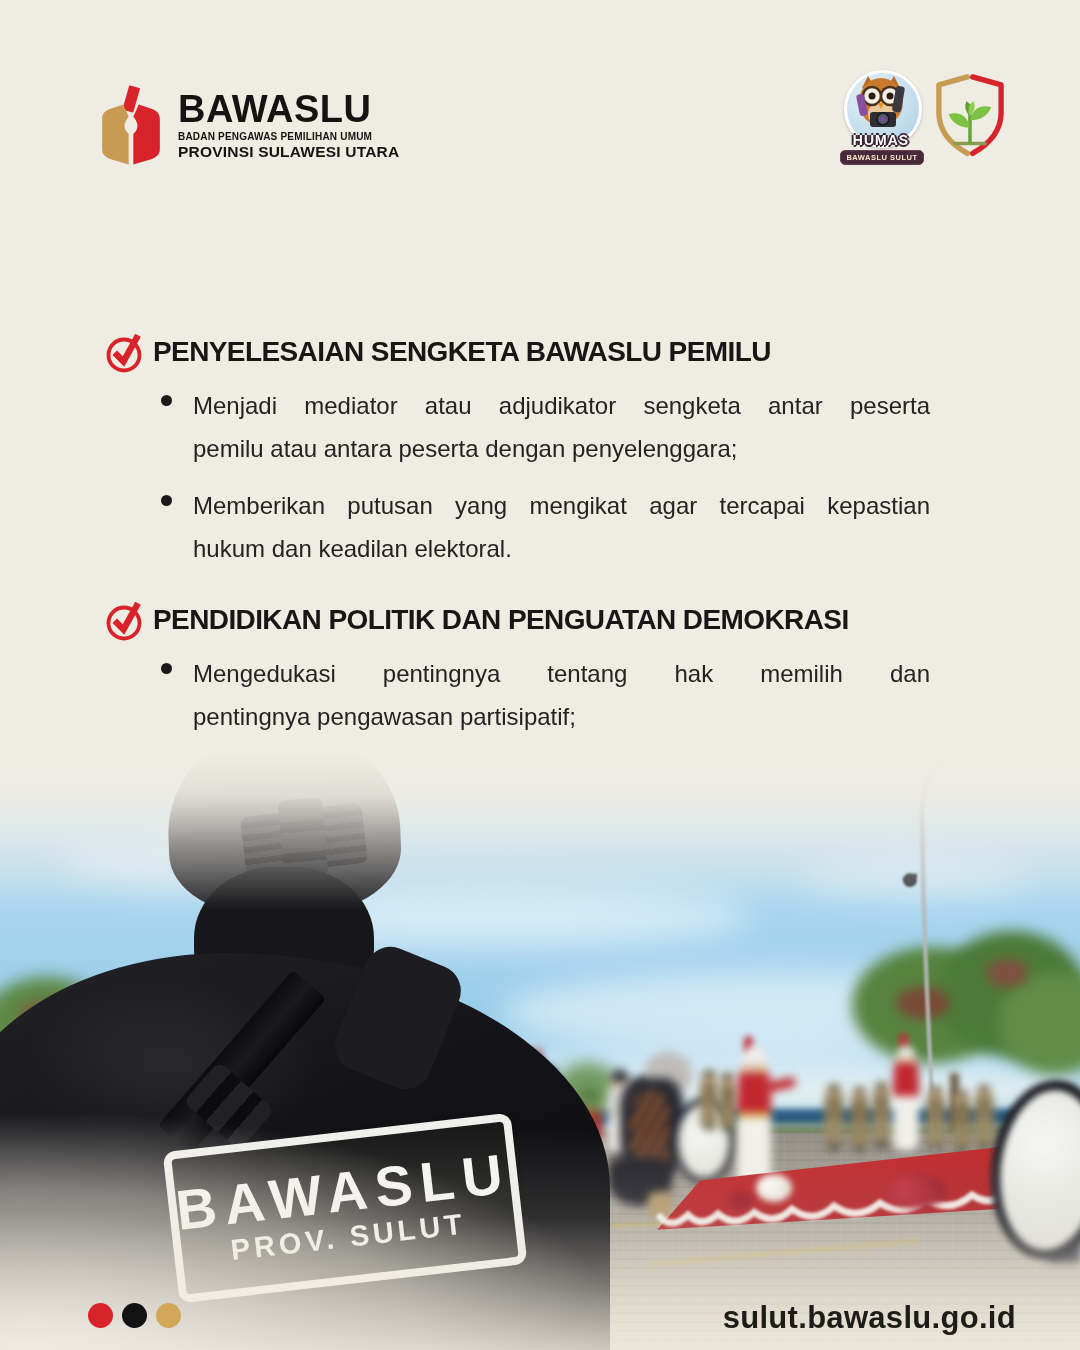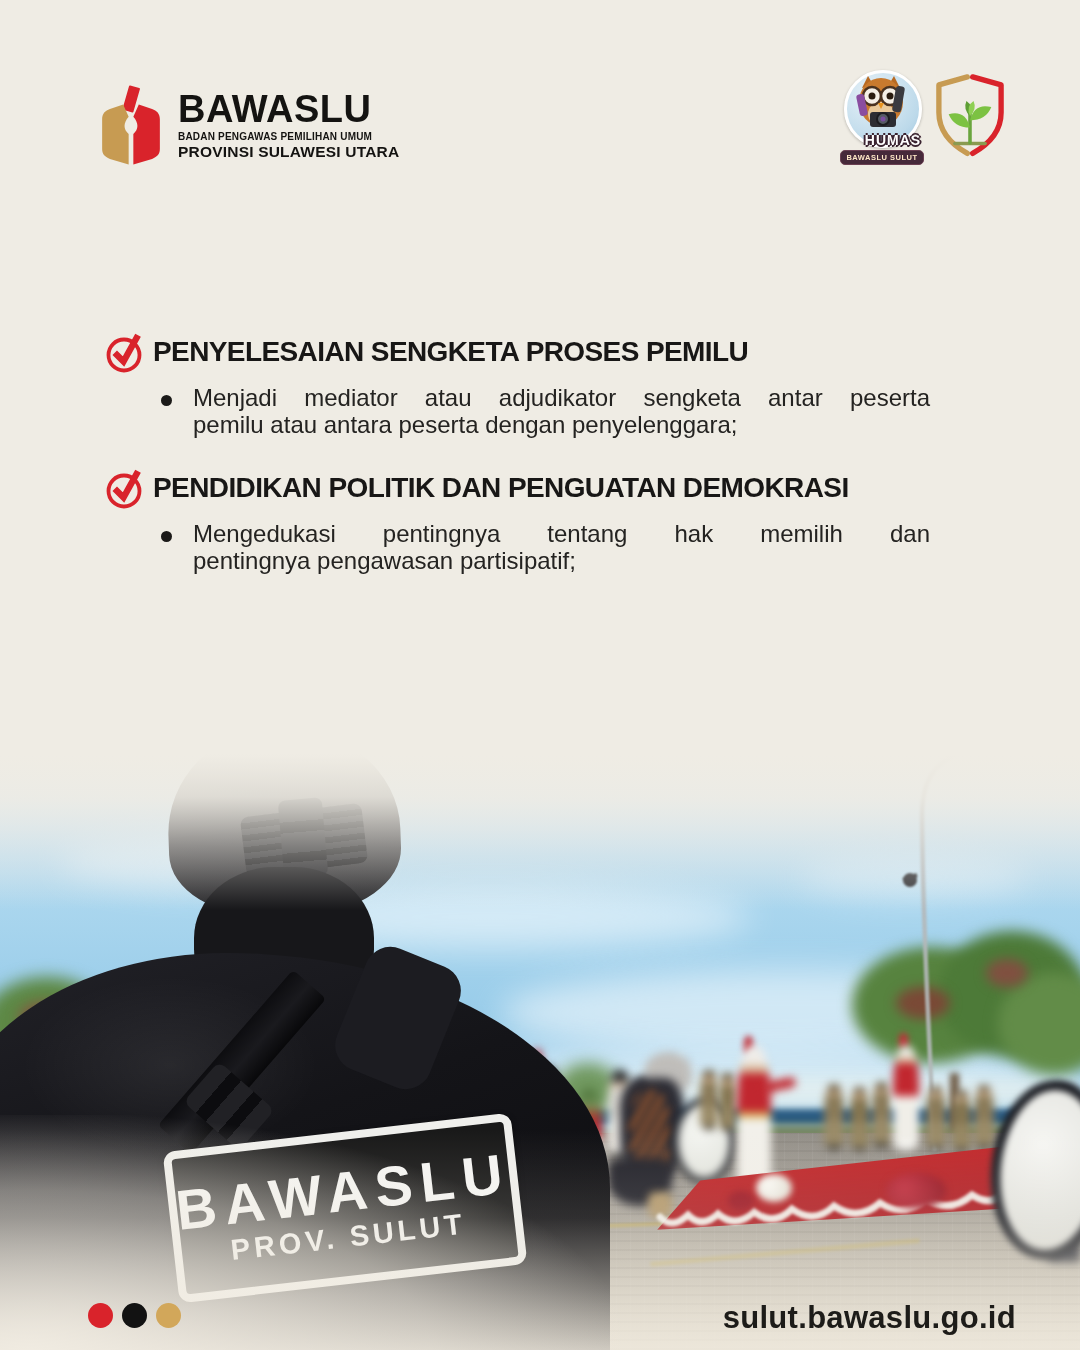--- a/index.html
+++ b/index.html
@@ -16,37 +16,37 @@
   .logo-text{margin-left:8px;padding-top:6px;}
   .logo-title{font-size:38px;font-weight:900;letter-spacing:.5px;line-height:38px;color:#141311;}
   .logo-sub1{font-size:10px;font-weight:700;letter-spacing:.2px;margin-top:3px;color:#141311;}
   .logo-sub2{font-size:15.5px;font-weight:700;letter-spacing:.2px;margin-top:1px;color:#141311;}
   .badges{position:absolute;right:70px;top:66px;display:flex;align-items:flex-start;gap:10px;}
   .owl-badge{position:relative;width:78px;height:104px;}
   .owl-circle{position:absolute;left:2px;top:4px;width:72px;height:72px;border-radius:50%;
     background:radial-gradient(circle at 35% 30%,#e8f2f8,#bcd9ea 70%,#9cc4dc);
     border:3px solid #ffffff;box-shadow:0 1px 3px rgba(0,0,0,.25);}
   .owl-svg{position:absolute;left:6px;top:6px;width:66px;height:66px;}
-  .owl-t1{position:absolute;left:12px;top:66px;width:78px;text-align:center;font-size:14px;font-weight:900;
+  .owl-t1{position:absolute;left:0;top:66px;width:78px;text-align:center;font-size:14px;font-weight:900;
     color:#fff;letter-spacing:1px;
     text-shadow:-2px 0 #3a2330,2px 0 #3a2330,0 -2px #3a2330,0 2px #3a2330,1px 1px #3a2330;}
   .owl-t2{position:absolute;left:-2px;top:84px;width:82px;text-align:center;font-size:7.5px;font-weight:800;
     color:#ffe9c8;background:#46293a;border-radius:5px;padding:2px 0;letter-spacing:.5px;
     border:1px solid #6a3f52;}
   .shield-badge{width:80px;height:92px;margin-top:4px;}
   
   .sections{position:absolute;top:330px;left:0;width:100%;z-index:56;}
   .section{margin-bottom:28px;}
   .section-head{display:flex;align-items:center;margin-left:104px;}
   .check-icon{width:44px;height:44px;flex:0 0 auto;}
   .section-title{margin-left:5px;font-size:28px;font-weight:800;letter-spacing:-.6px;color:#181716;}
   .section-body{margin:10px 0 0 152px;padding:0;list-style:none;width:778px;}
   .section-body li{
     position:relative;box-sizing:border-box;width:778px;padding-left:41px;margin:0 0 14px 0;
-    font-size:24px;line-height:27px;color:#242321;text-align:justify;
+    font-size:24px;line-height:43px;color:#242321;text-align:justify;
   }
   .bullet-dot{position:absolute;left:9px;top:11px;width:11px;height:11px;border-radius:50%;background:#1b1a18;}
   .tail{display:inline-block;}
   
   .photo{position:absolute;left:0;top:715px;width:1080px;height:635px;z-index:1;overflow:hidden;
     background:linear-gradient(180deg,#e9ebe7 0%,#cfe4f2 14%,#aad6ee 30%,#93c9e8 52%,#a7d2e8 62%,#c2dfe9 68%,#cdc8bc 72%);}
   .ph{position:absolute;}
   .cloud{background:#ffffff;border-radius:50%;filter:blur(16px);}
   .fig{position:absolute;border-radius:40% 40% 10px 10px;filter:blur(5px);}
   .fade-top{position:absolute;left:0;top:0;width:100%;height:195px;z-index:40;
@@ -146,24 +146,25 @@
   </div>
 
   <div class="sections">
 
     <div class="section">
       <div class="section-head">
         <svg class="check-icon" viewBox="0 0 44 44">
           <circle cx="20" cy="25" r="15.5" stroke="#d9232b" stroke-width="3.8" fill="none"></circle>
           <path d="M13 25 L19.5 31.5 L32.5 8" stroke="#d9232b" stroke-width="6.4" fill="none" stroke-linecap="square"></path>
         </svg>
-        <div class="section-title">PENYELESAIAN SENGKETA PROSES PEMILU</div>
+        <div class="section-title">PENYELESAIAN SENGKETA BAWASLU PEMILU</div>
       </div>
       <ul class="section-body">
         <li><span class="bullet-dot"></span><span>Menjadi mediator atau adjudikator sengketa antar peserta</span> <span class="tail">pemilu atau antara peserta dengan penyelenggara;</span></li>
+        <li><span class="bullet-dot"></span><span>Memberikan putusan yang mengikat agar tercapai kepastian</span> <span class="tail">hukum dan keadilan elektoral.</span></li>
       </ul>
     </div>
 
     <div class="section">
       <div class="section-head">
         <svg class="check-icon" viewBox="0 0 44 44">
           <circle cx="20" cy="25" r="15.5" stroke="#d9232b" stroke-width="3.8" fill="none"></circle>
           <path d="M13 25 L19.5 31.5 L32.5 8" stroke="#d9232b" stroke-width="6.4" fill="none" stroke-linecap="square"></path>
         </svg>
         <div class="section-title">PENDIDIKAN POLITIK DAN PENGUATAN DEMOKRASI</div>

